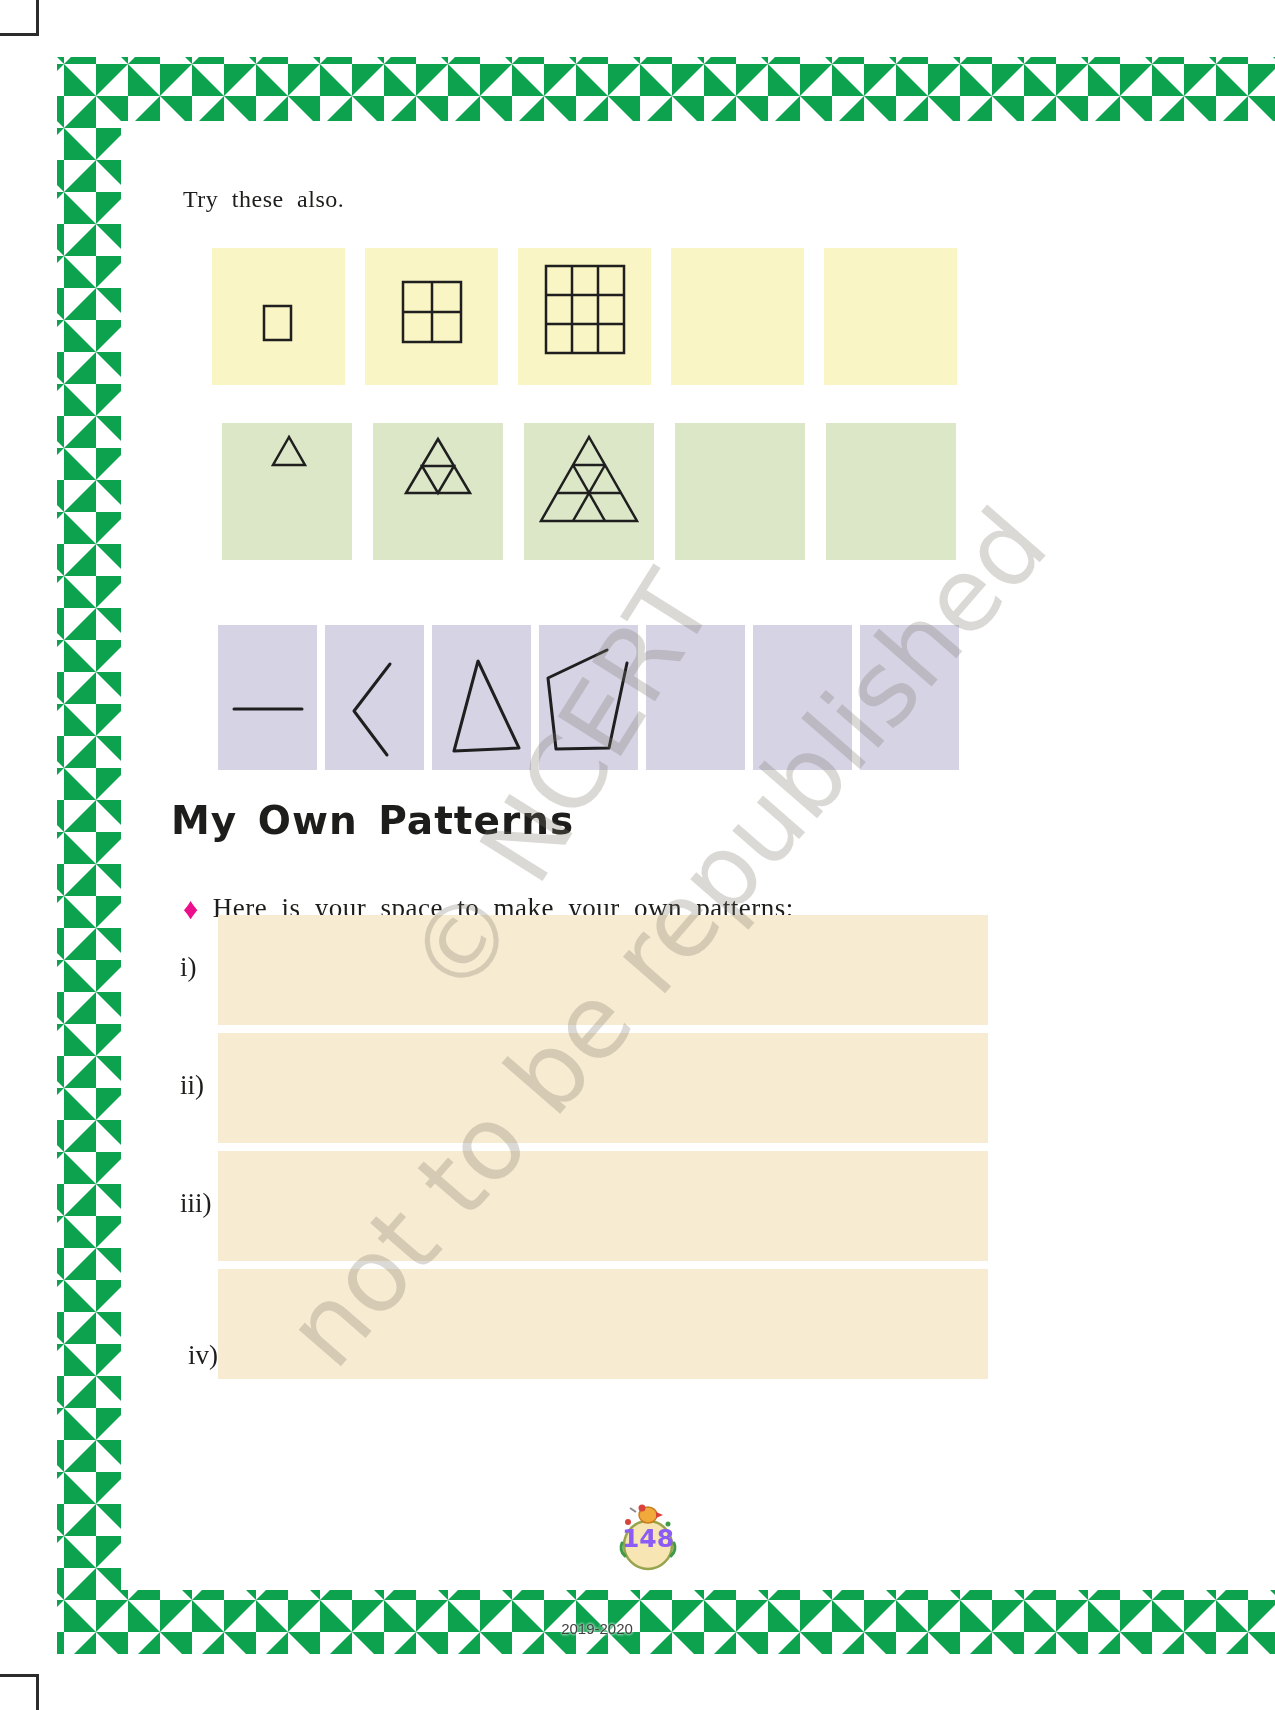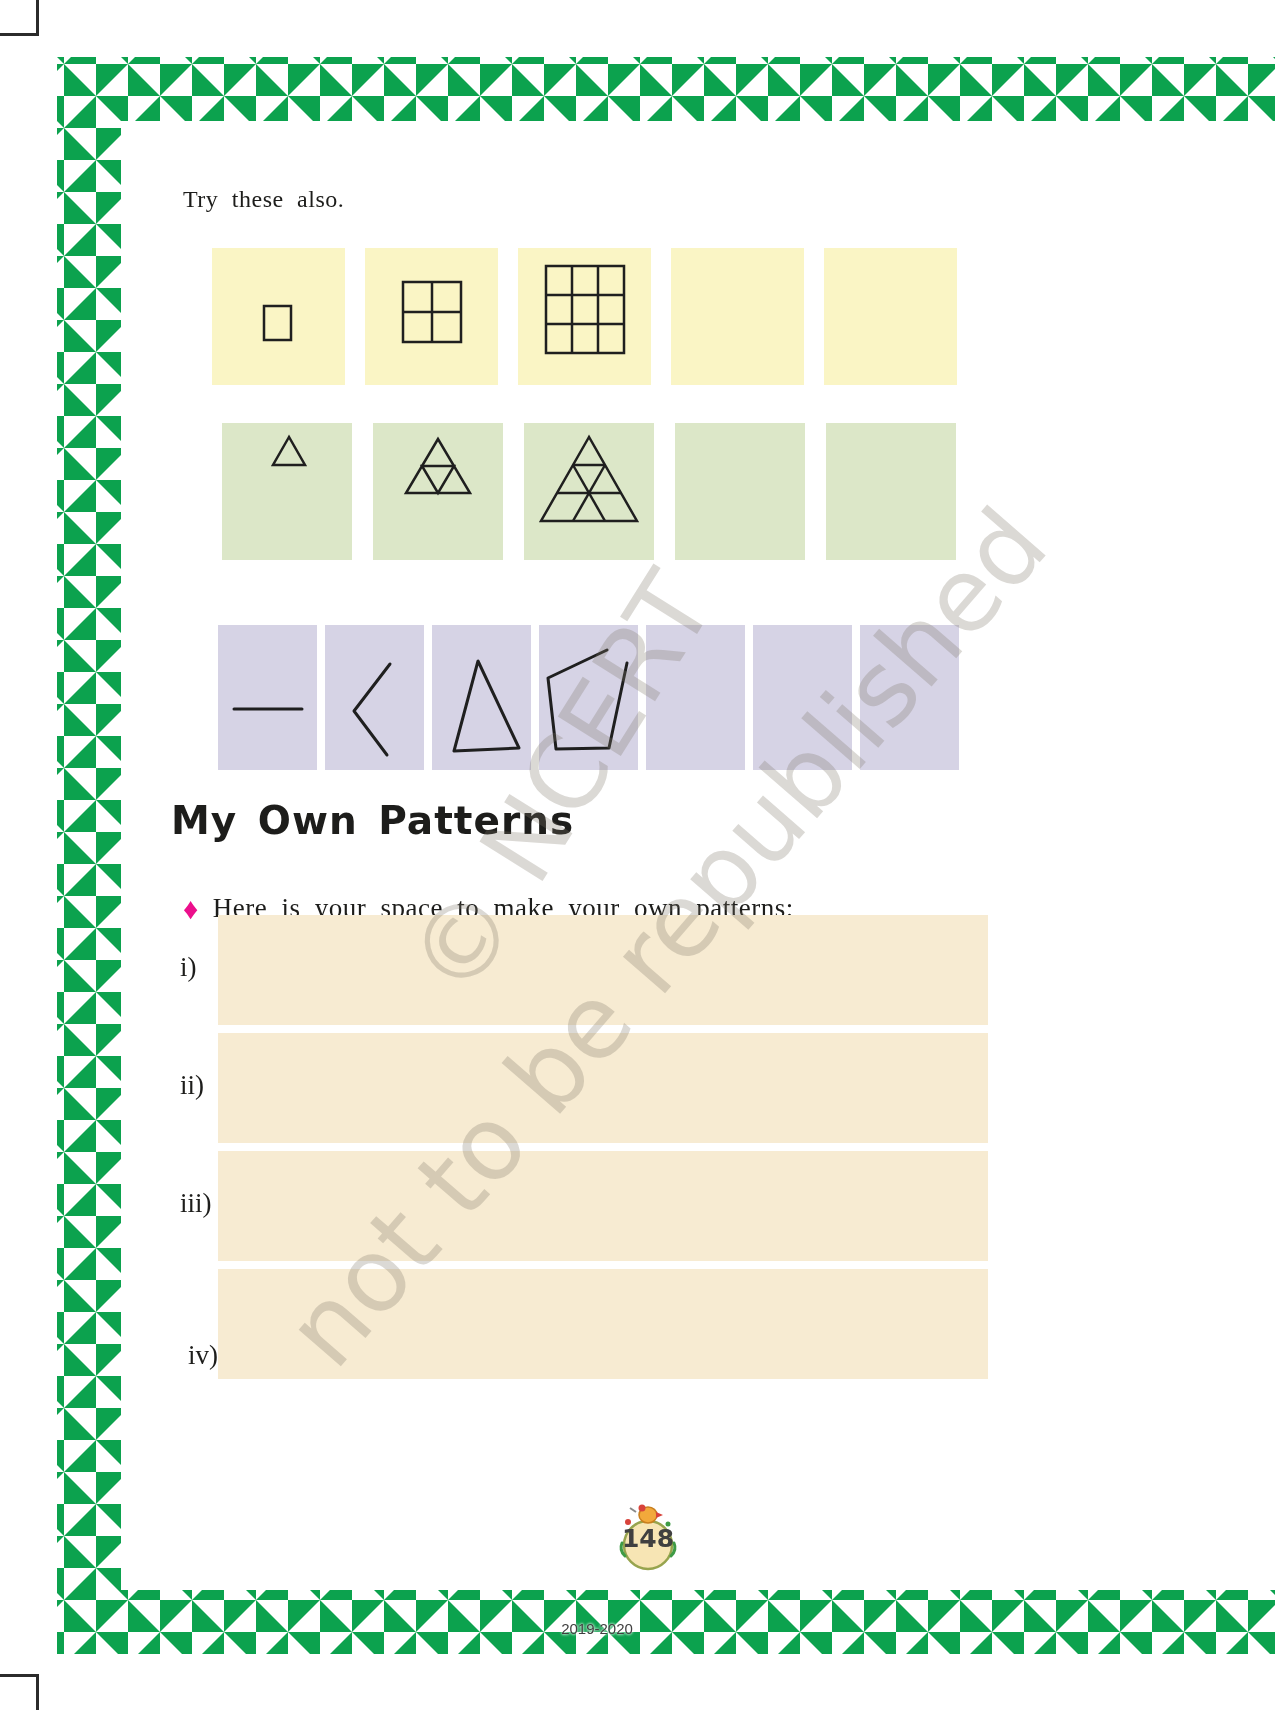--- a/index.html
+++ b/index.html
@@ -47,21 +47,21 @@
   .wrow-iv  { top:1269px; }
   .wlabel { position:absolute; left:180px; width:36px; font-size:27px; }
   .wlabel-i   { top:952px; }
   .wlabel-ii  { top:1070px; }
   .wlabel-iii { top:1188px; }
   .wlabel-iv  { top:1340px;margin-left:8px; }
   
   .badge { position:absolute; left:608px; top:1498px; width:80px; height:82px; }
   .badge-number { position:absolute; left:0; top:26px; width:80px; text-align:center;
                   font-family:"DejaVu Sans","Liberation Sans",sans-serif;
-                  font-weight:bold; font-size:25px; color:#404040; }
+                  font-weight:bold; font-size:25px; color:#8b5cf6; }
   
   .footer-year { position:absolute; left:552px; top:1620px; width:90px; text-align:center;
                  font-family:"Liberation Sans","DejaVu Sans",sans-serif;
                  font-size:15px; color:#404040;
                  text-shadow:0 0 3px #fff, 0 0 3px #fff; }
   
   .wm { position:absolute; white-space:nowrap; pointer-events:none;
         font-family:"DejaVu Sans","Liberation Sans",sans-serif;
         color:rgba(125,117,103,0.28); z-index:30; }
   .wm1 { left:325px; top:725px; font-size:102px; transform:rotate(-58deg); }

